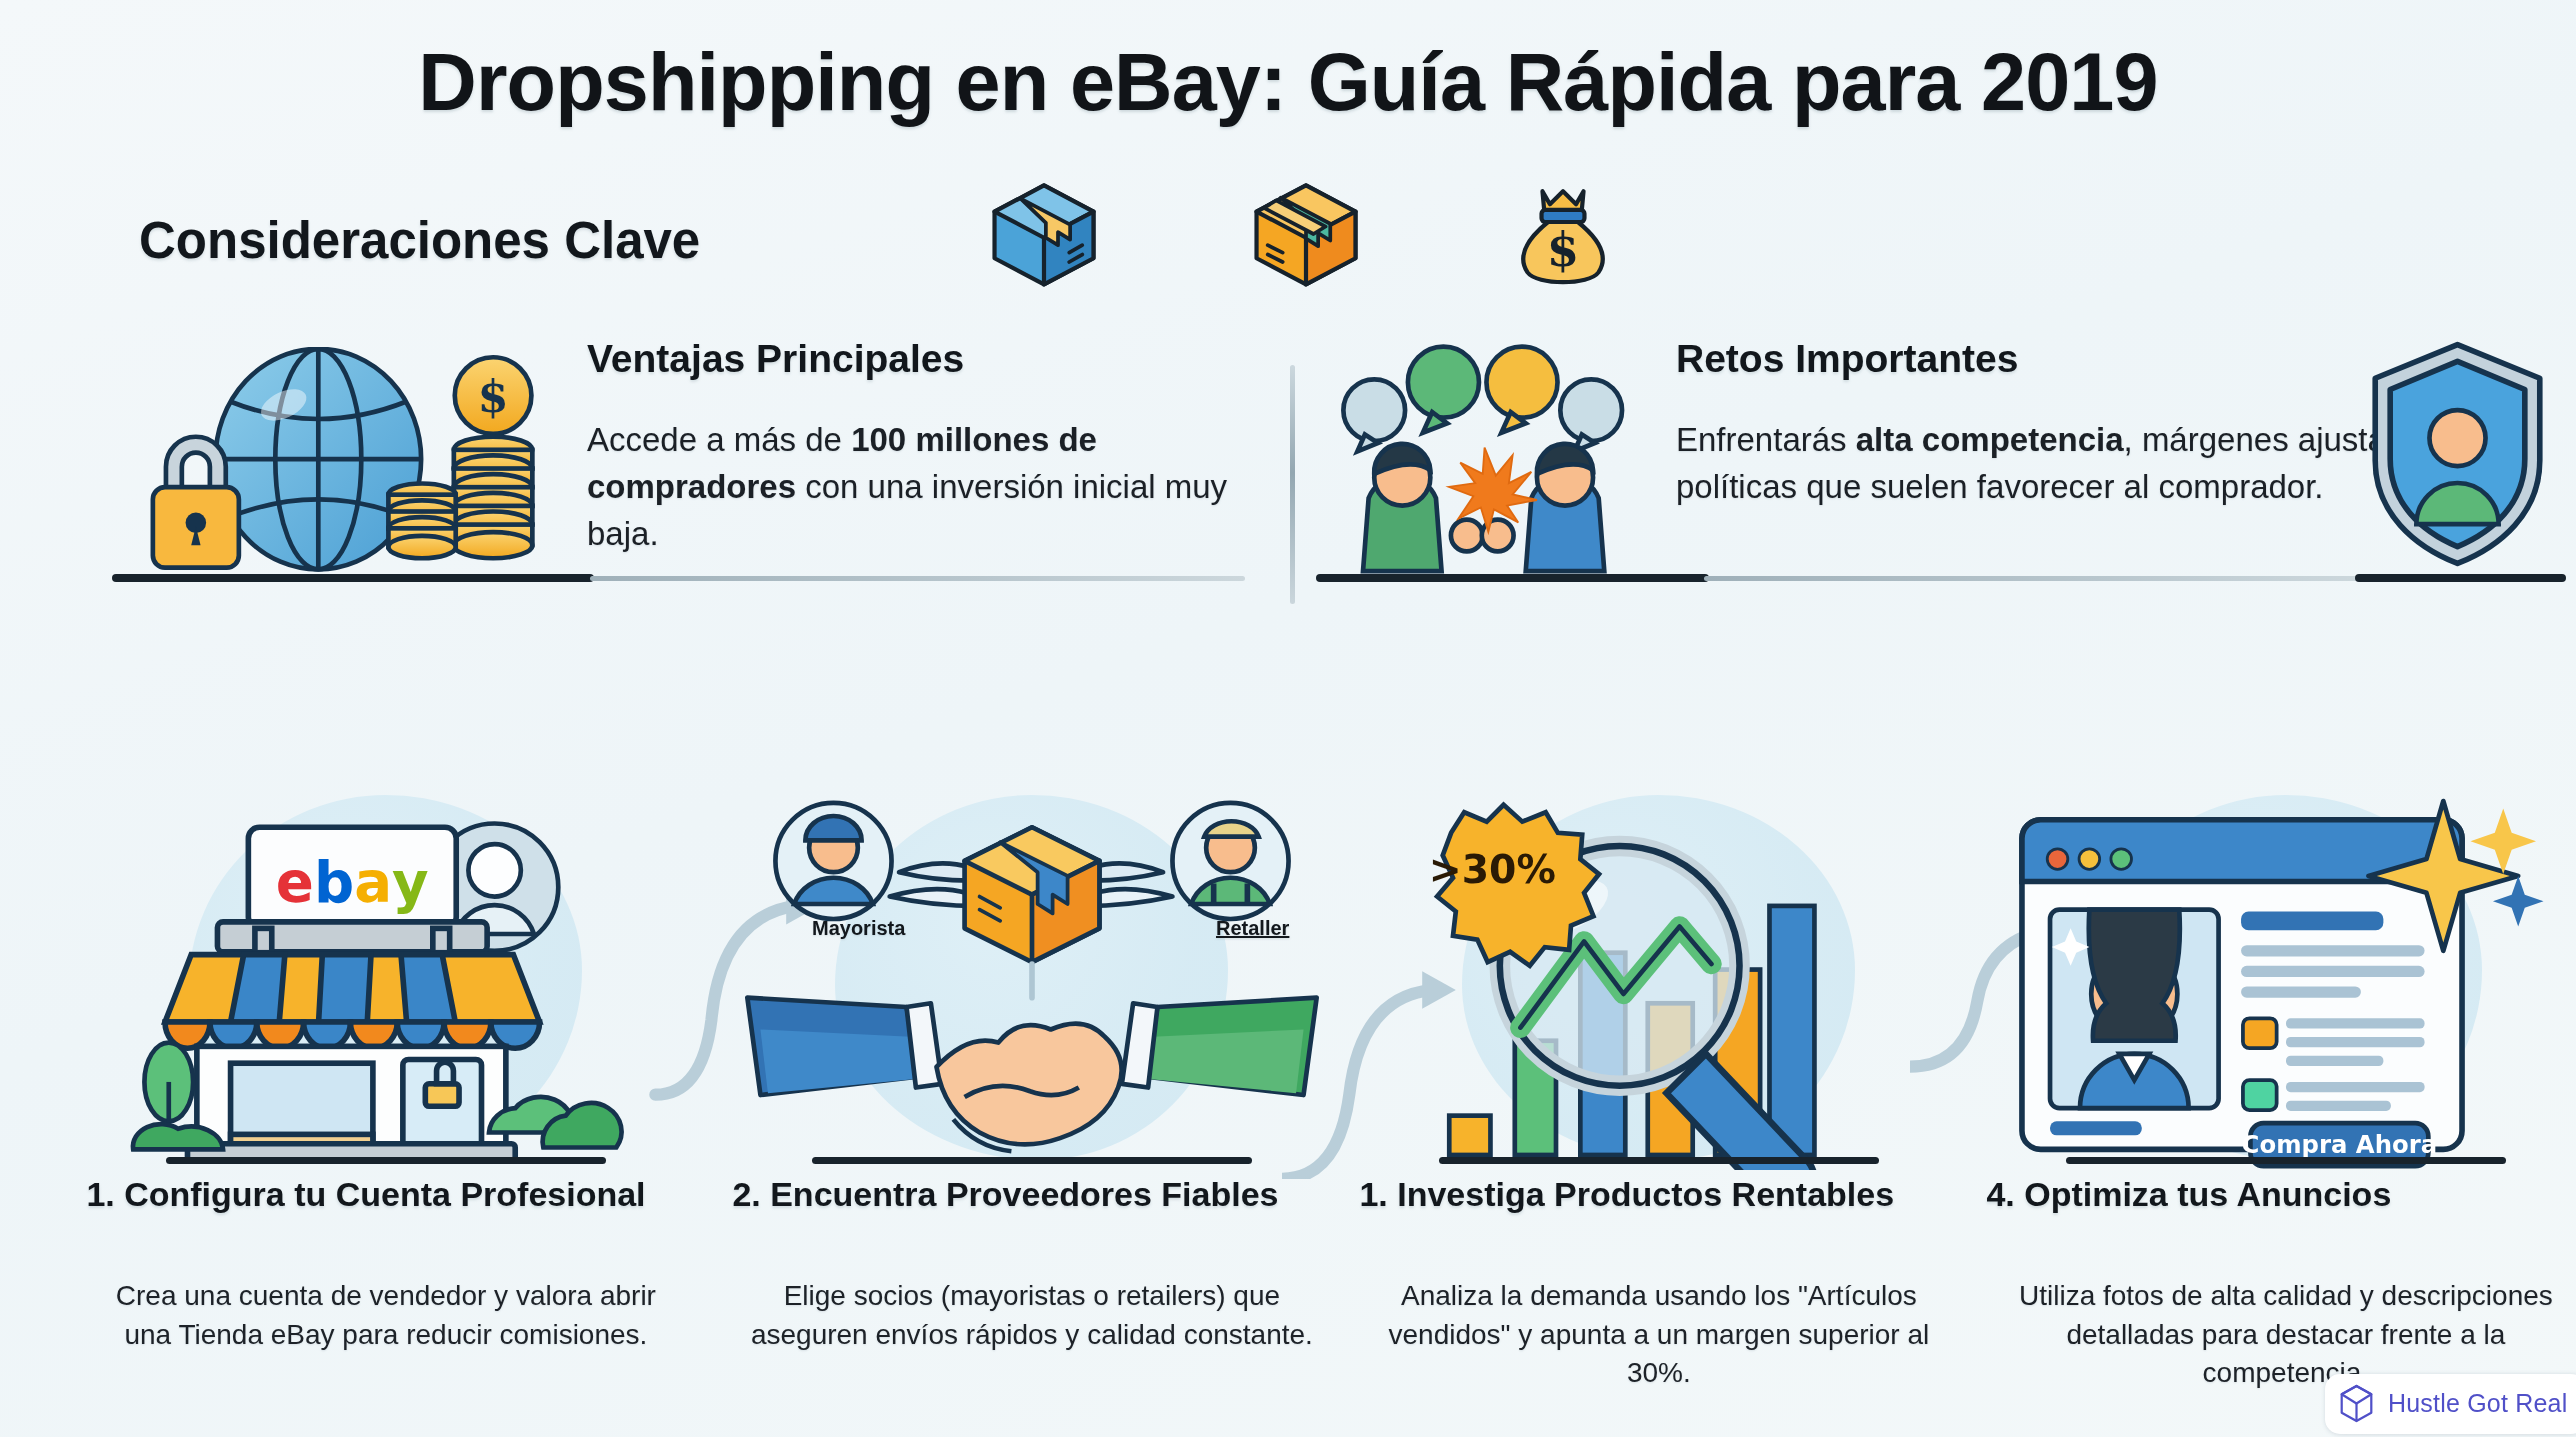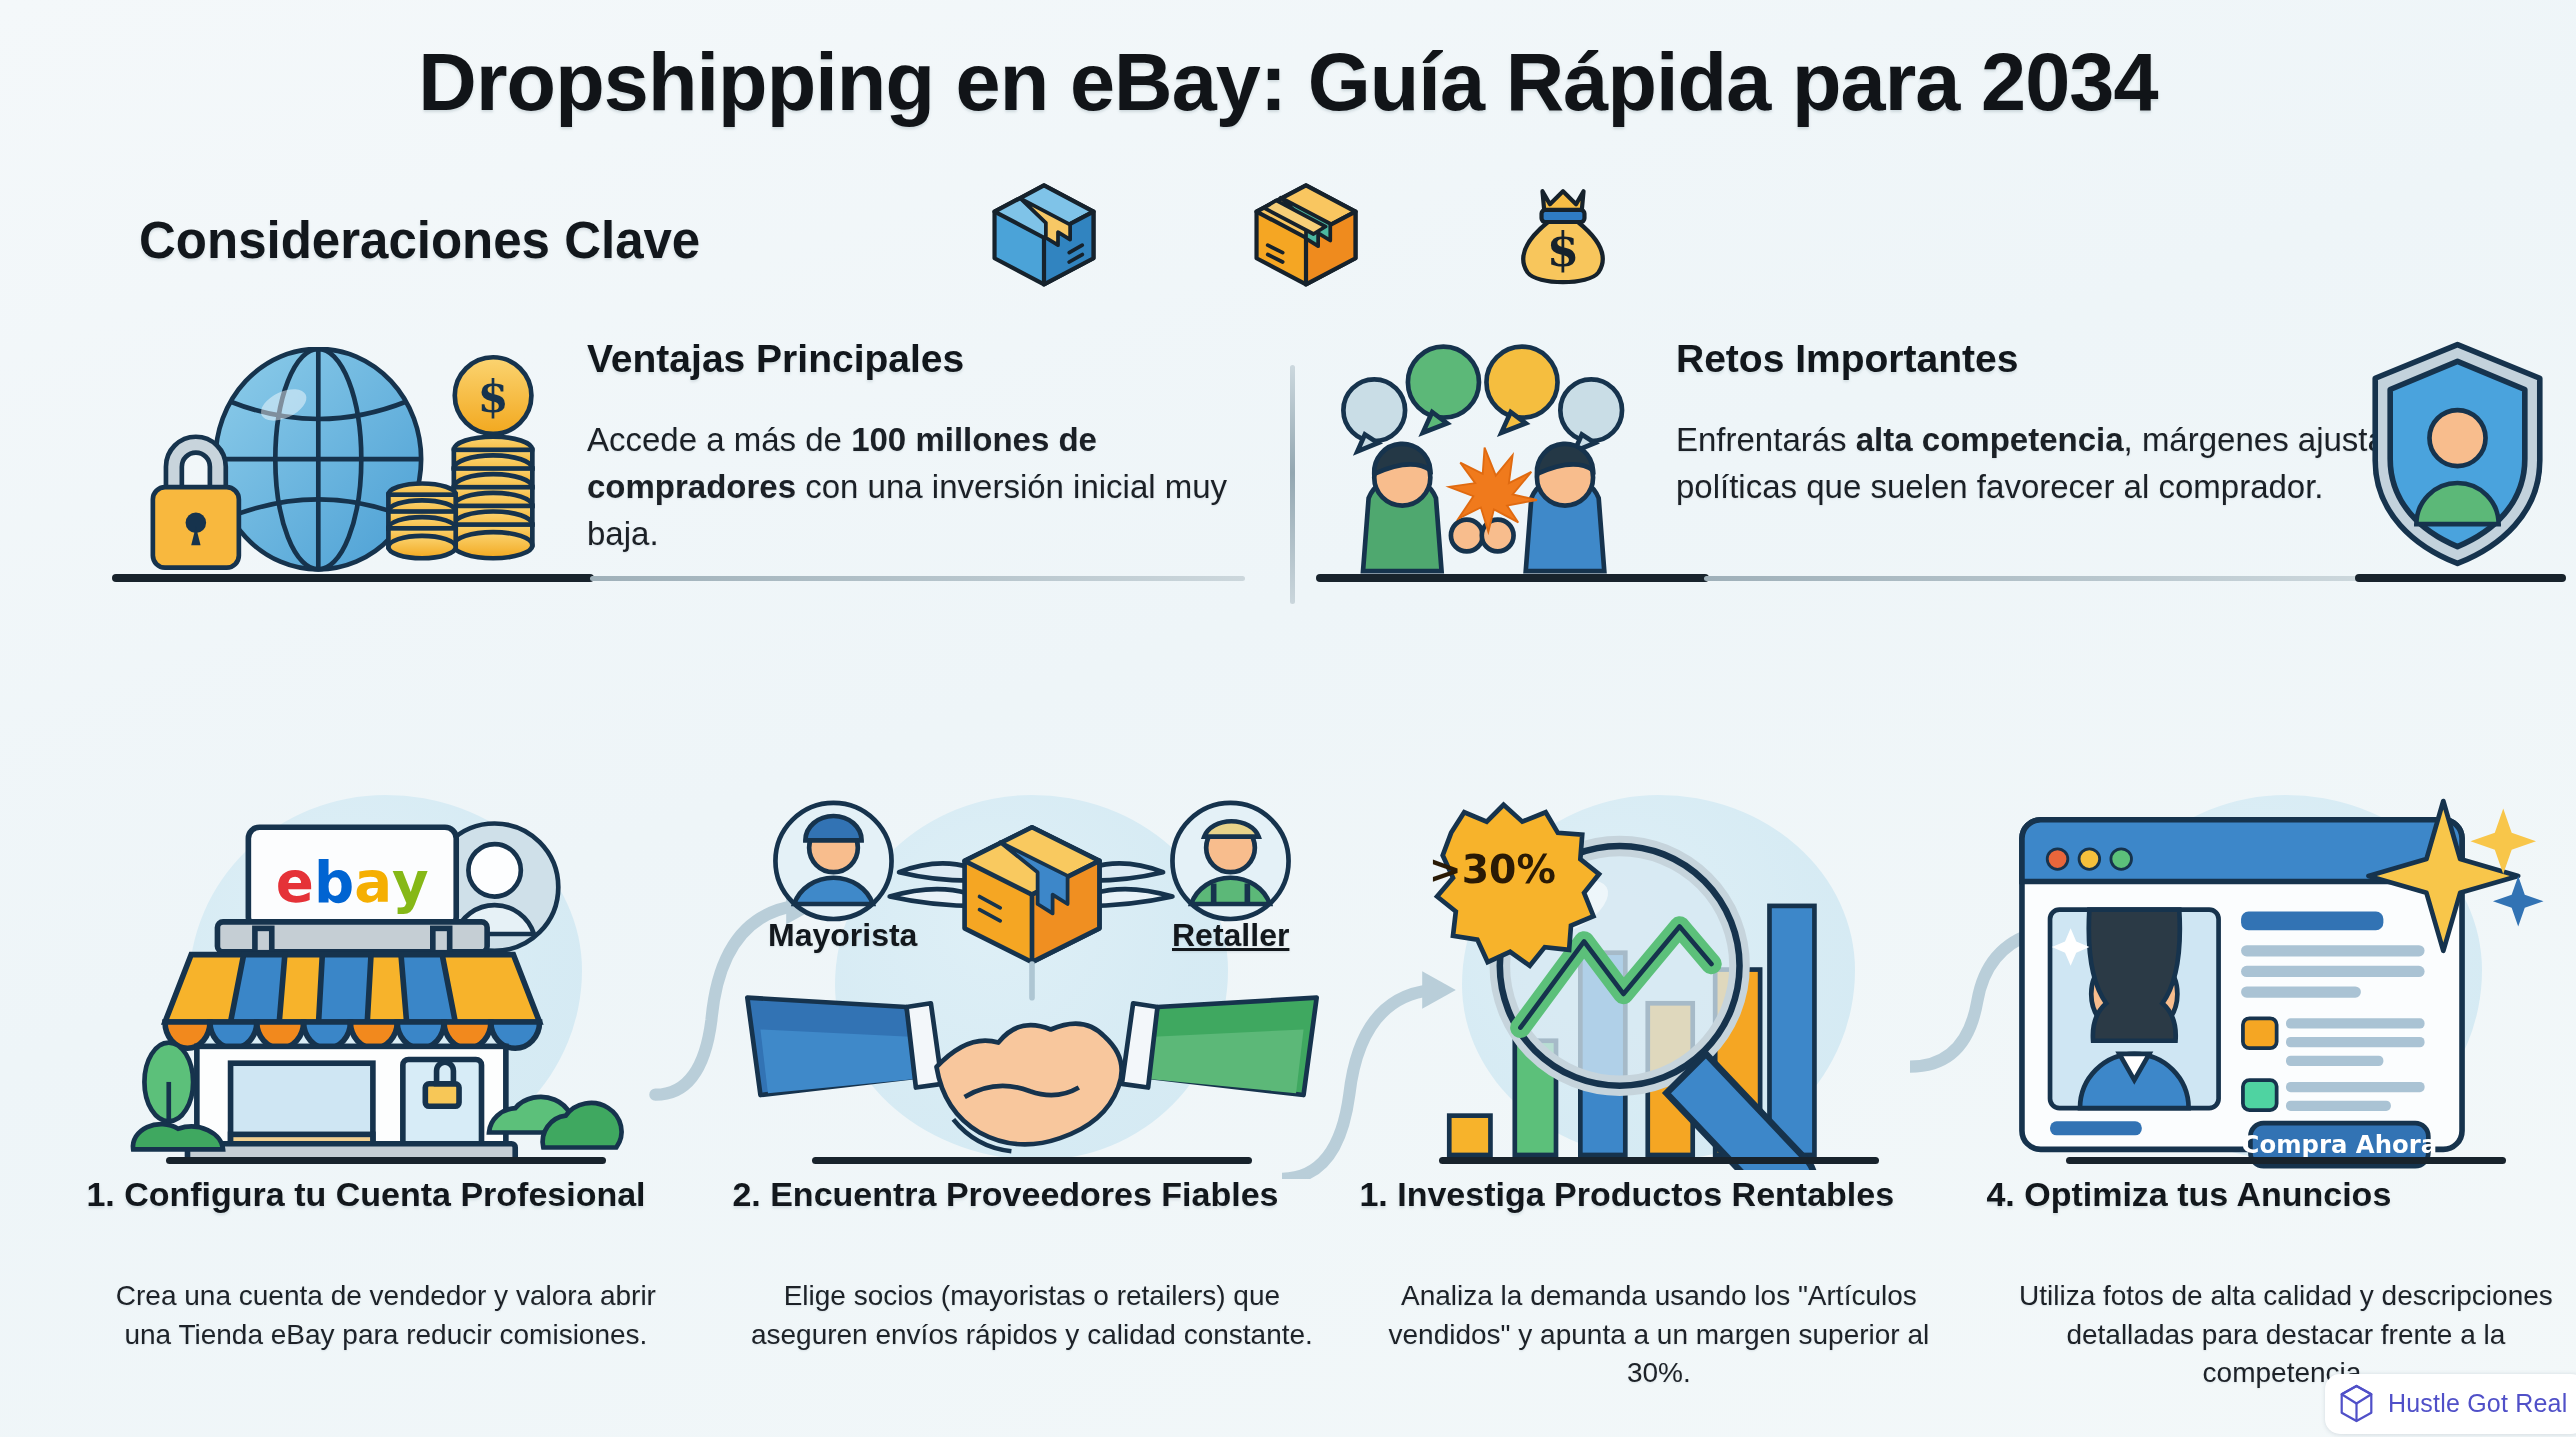--- a/index.html
+++ b/index.html
@@ -105,30 +105,31 @@
     display:flex;align-items:center;gap:13px;
     background:#ffffff;border-radius:15px;
     padding:9.4px 19px 9.4px 13px;
     box-shadow:0 0.9px 4.7px rgba(80,100,120,.18);
   }
   .watermark .wm-text{
     font-size:25px;font-weight:400;color:#5050c8;letter-spacing:0.2px;
     white-space:nowrap;
   }
   .lbl{
-    position:absolute;font-size:32px;font-weight:700;color:#13181d;
+    position:absolute;font-size:20px;font-weight:700;color:#13181d;
     text-shadow:0 0.9px 1.9px rgba(150,165,175,.35);
+    margin-left:44px;
   }
 </style>
 </head>
 <body>
 
 <div class="page">
 
-  <div class="main-title">Dropshipping en eBay: Guía Rápida para 2034</div>
+  <div class="main-title">Dropshipping en eBay: Guía Rápida para 2019</div>
 
   <div class="sec1-title">Consideraciones Clave</div>
 
   <div class="top-icons">
 
     <svg width="122" height="112" viewBox="0 0 130 120" style="left:0;top:0;">
       <g stroke="#16222c" stroke-width="4.5" stroke-linejoin="round">
         <path d="M65 8 L118 36 L118 86 L65 114 L12 86 L12 36 Z" fill="#4ba3d8"></path>
         <path d="M65 8 L118 36 L65 64 L12 36 Z" fill="#7fc3e8"></path>
         <path d="M65 64 L118 36 L118 86 L65 114 Z" fill="#3184c0"></path>

